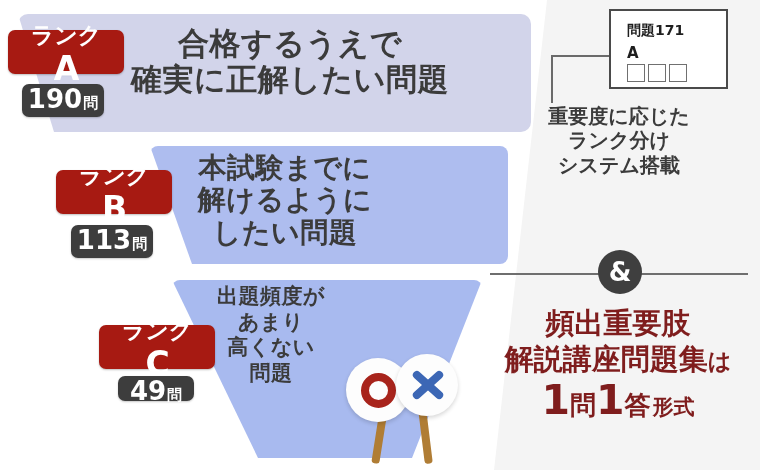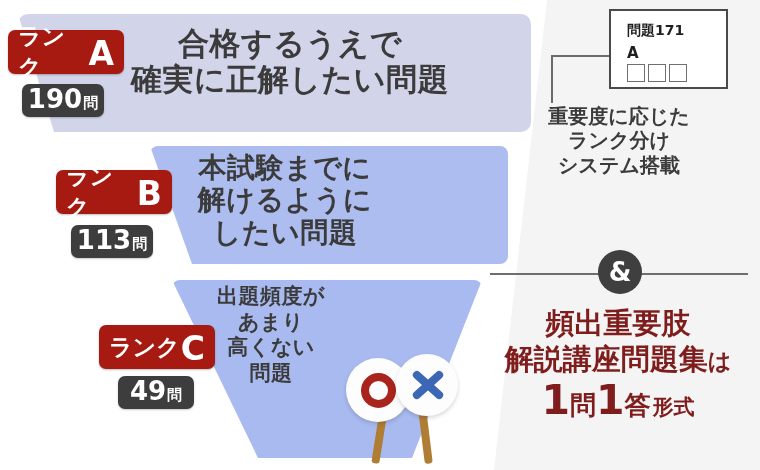--- a/index.html
+++ b/index.html
@@ -66,20 +66,21 @@
   
   .rank-badge{
     position:absolute;
     background:#a71a12;
     border-radius:7px;
     color:#ffffff;
     display:flex;align-items:center;justify-content:center;
     box-shadow:0 1px 2px rgba(0,0,0,0.25);
     padding:0 10px;
     box-sizing:border-box;
+    flex-direction:column;
   }
   .rank-badge .rk-word{font-size:23px;font-weight:bold;letter-spacing:0px;}
   .rank-badge .rk-letter{font-size:33px;font-weight:bold;line-height:1;margin-left:1px;position:relative;top:1px;}
 
   .rb-a{left:8px;top:30px;width:116px;height:44px;}
   .rb-b{left:56px;top:170px;width:116px;height:44px;}
   .rb-c{left:99px;top:325px;width:116px;height:44px;}
 
   .count-badge{
     position:absolute;
@@ -87,21 +88,21 @@
     border-radius:7px;
     color:#ffffff;
     display:flex;align-items:baseline;justify-content:center;
     box-shadow:0 1px 2px rgba(0,0,0,0.22);
   }
   .count-badge .cnum{font-size:26px;font-weight:bold;letter-spacing:0px;}
   .count-badge .cunit{font-size:15px;font-weight:bold;margin-left:1px;}
 
   .cb-a{left:22px;top:84px;width:82px;height:33px;}
   .cb-b{left:71px;top:225px;width:82px;height:33px;}
-  .cb-c{left:118px;top:376px;width:76px;height:33px;}
+  .cb-c{left:118px;top:376px;width:76px;height:25px;}
 
   
   .paddles{position:absolute;left:338px;top:352px;width:130px;height:118px;}
   .stick{position:absolute;background:#b07d35;border-radius:3px;}
   .stick-1{left:42px;top:56px;width:8px;height:56px;transform:rotate(9deg);transform-origin:top center;}
   .stick-2{left:80px;top:56px;width:8px;height:56px;transform:rotate(-7deg);transform-origin:top center;}
   .paddle{
     position:absolute;border-radius:50%;background:#fdfdfd;
     box-shadow:0 2px 4px rgba(0,0,0,0.16);
     display:flex;align-items:center;justify-content:center;

